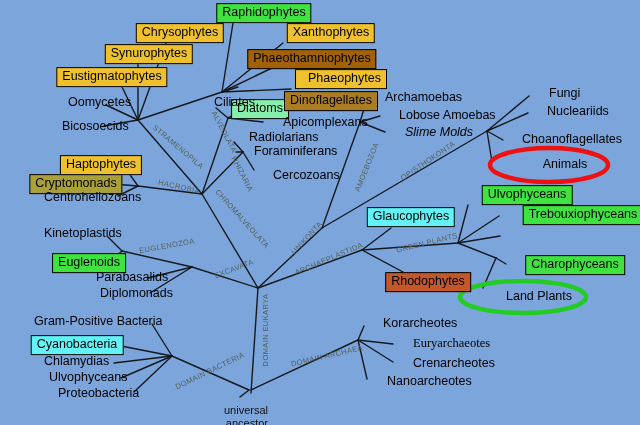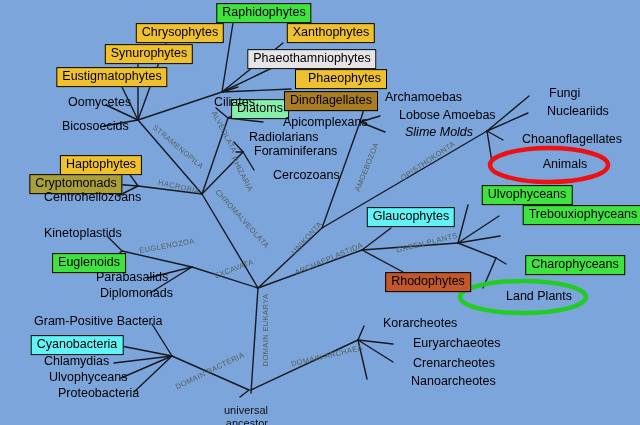--- a/index.html
+++ b/index.html
@@ -95,21 +95,21 @@
       <line x1="496" y1="258" x2="506" y2="264" stroke="#15191e" stroke-width="1.4" stroke-linecap="round"></line>
       <line x1="496" y1="258" x2="483" y2="288" stroke="#15191e" stroke-width="1.4" stroke-linecap="round"></line>
       <ellipse cx="549" cy="165" rx="59" ry="17" fill="none" stroke="#ee1111" stroke-width="4.5"></ellipse>
       <ellipse cx="523" cy="297" rx="63" ry="16" fill="none" stroke="#22cc22" stroke-width="4.5"></ellipse>
     </svg>
   <div id="labels-layer">
       <div class="taxon boxed" style="background: rgb(63, 226, 63); left: 248px; top: 13px;">Raphidophytes</div>
       <div class="taxon boxed" style="background: rgb(239, 193, 47); left: 164px; top: 33px;">Chrysophytes</div>
       <div class="taxon boxed" style="background: rgb(239, 193, 47); left: 315px; top: 33px;">Xanthophytes</div>
       <div class="taxon boxed" style="background: rgb(239, 193, 47); left: 133px; top: 54px;">Synurophytes</div>
-      <div class="taxon boxed" style="background: #e5e5e5; left: 296px; top: 59px;">Phaeothamniophytes</div>
+      <div class="taxon boxed" style="background: #a16207; left: 296px; top: 59px;">Phaeothamniophytes</div>
       <div class="taxon boxed" style="background: rgb(239, 193, 47); left: 96px; top: 77px;">Eustigmatophytes</div>
       <div class="taxon boxed" style="background: #86efac; left: 244px; top: 77px; margin-top: 32px;">Diatoms</div>
       <div class="taxon boxed" style="background: rgb(239, 193, 47); left: 325px; top: 79px; padding-left: 12px;">Phaeophytes</div>
       <div class="taxon boxed" style="background: rgb(170, 125, 34); left: 315px; top: 101px;">Dinoflagellates</div>
       <div class="taxon lbl-left" style="left: 52px; top: 103px;">Oomycetes</div>
       <div class="taxon lbl-left" style="left: 46px; top: 127px;">Bicosoecids</div>
       <div class="taxon lbl-left" style="left: 198px; top: 103px; text-align: right;">Ciliates</div>
       <div class="taxon lbl-left" style="left: 267px; top: 123px;">Apicomplexans</div>
       <div class="taxon lbl-left" style="left: 233px; top: 138px;">Radiolarians</div>
       <div class="taxon lbl-left" style="left: 238px; top: 152px;">Foraminiferans</div>
@@ -133,23 +133,23 @@
       <div class="taxon lbl-left" style="left: 28px; top: 234px;">Kinetoplastids</div>
       <div class="taxon boxed" style="background: rgb(63, 226, 63); left: 73px; top: 263px;">Euglenoids</div>
       <div class="taxon lbl-left" style="left: 80px; top: 278px;">Parabasalids</div>
       <div class="taxon lbl-left" style="left: 84px; top: 294px;">Diplomonads</div>
       <div class="taxon lbl-left" style="left: 18px; top: 322px;">Gram-Positive Bacteria</div>
       <div class="taxon boxed" style="background: rgb(99, 242, 245); left: 61px; top: 345px;">Cyanobacteria</div>
       <div class="taxon lbl-left" style="left: 28px; top: 362px;">Chlamydias</div>
       <div class="taxon lbl-left" style="left: 33px; top: 378px;">Ulvophyceans</div>
       <div class="taxon lbl-left" style="left: 42px; top: 394px;">Proteobacteria</div>
       <div class="taxon lbl-left" style="left: 367px; top: 324px;">Korarcheotes</div>
-      <div class="taxon lbl-left" style="left: 397px; top: 344px;">Euryarchaeotes</div>
+      <div class="taxon lbl-left" style="left: 397px; top: 344px; font-family: Liberation Serif, serif;">Euryarchaeotes</div>
       <div class="taxon lbl-left" style="left: 397px; top: 364px;">Crenarcheotes</div>
-      <div class="taxon lbl-left" style="left: 371px; top: 382px; margin-left: 24px;">Nanoarcheotes</div>
+      <div class="taxon lbl-left" style="left: 371px; top: 382px;">Nanoarcheotes</div>
       <div class="clade" style="left: 162px; top: 147px; transform: translate(-50%, -50%) rotate(40deg); color: rgb(85, 97, 90);">STRAMENOPILA</div>
       <div class="clade" style="left: 208px; top: 132px; transform: translate(-50%, -50%) rotate(63deg); color: rgb(85, 97, 90);">ALVEOLATA</div>
       <div class="clade" style="left: 226px; top: 174px; transform: translate(-50%, -50%) rotate(63deg); color: rgb(85, 97, 90);">RHIZARIA</div>
       <div class="clade" style="left: 163px; top: 187px; transform: translate(-50%, -50%) rotate(13deg); color: rgb(85, 97, 90);">HACROBIA</div>
       <div class="clade" style="left: 226px; top: 219px; transform: translate(-50%, -50%) rotate(48deg); color: rgb(85, 97, 90);">CHROMALVEOLATA</div>
       <div class="clade" style="left: 351px; top: 167px; transform: translate(-50%, -50%) rotate(-68deg); color: rgb(85, 97, 90);">AMOEBOZOA</div>
       <div class="clade" style="left: 412px; top: 161px; transform: translate(-50%, -50%) rotate(-34deg); color: rgb(85, 97, 90);">OPISTHOKONTA</div>
       <div class="clade" style="left: 291px; top: 238px; transform: translate(-50%, -50%) rotate(-48deg); color: rgb(85, 97, 90);">UNIKONTA</div>
       <div class="clade" style="left: 313px; top: 259px; transform: translate(-50%, -50%) rotate(-23deg); color: rgb(85, 97, 90);">ARCHAEPLASTIDA</div>
       <div class="clade" style="left: 411px; top: 243px; transform: translate(-50%, -50%) rotate(-14deg); color: rgb(85, 97, 90);">GREEN PLANTS</div>

